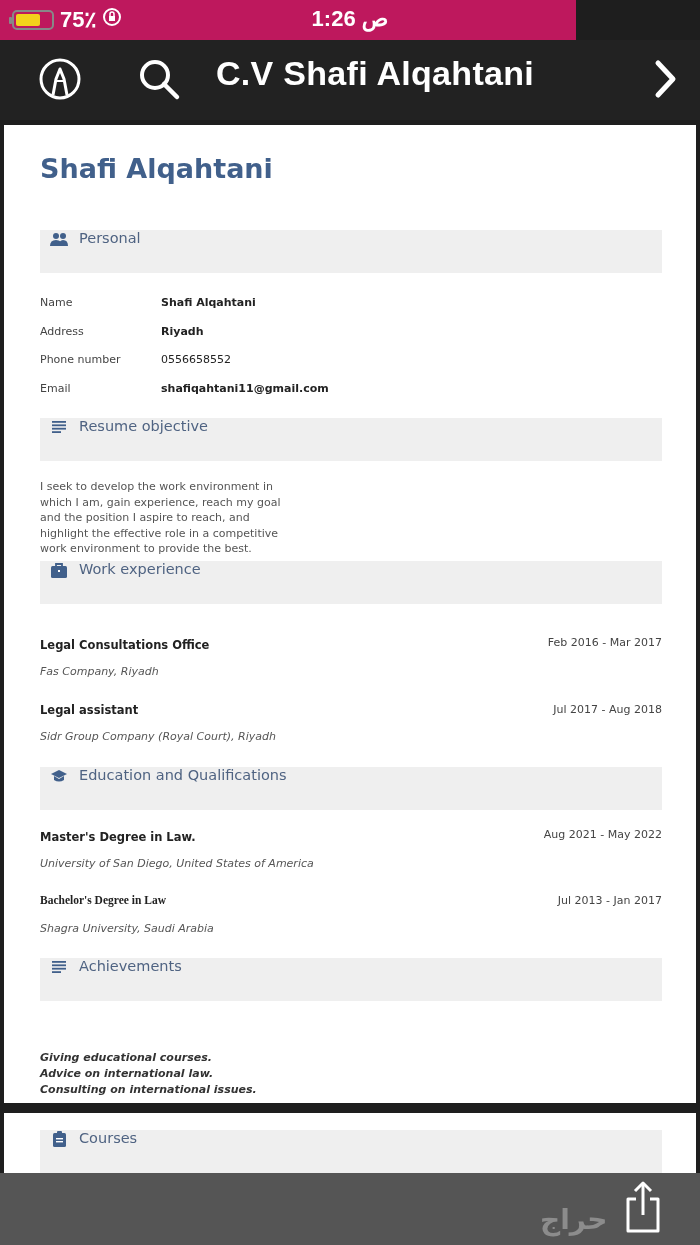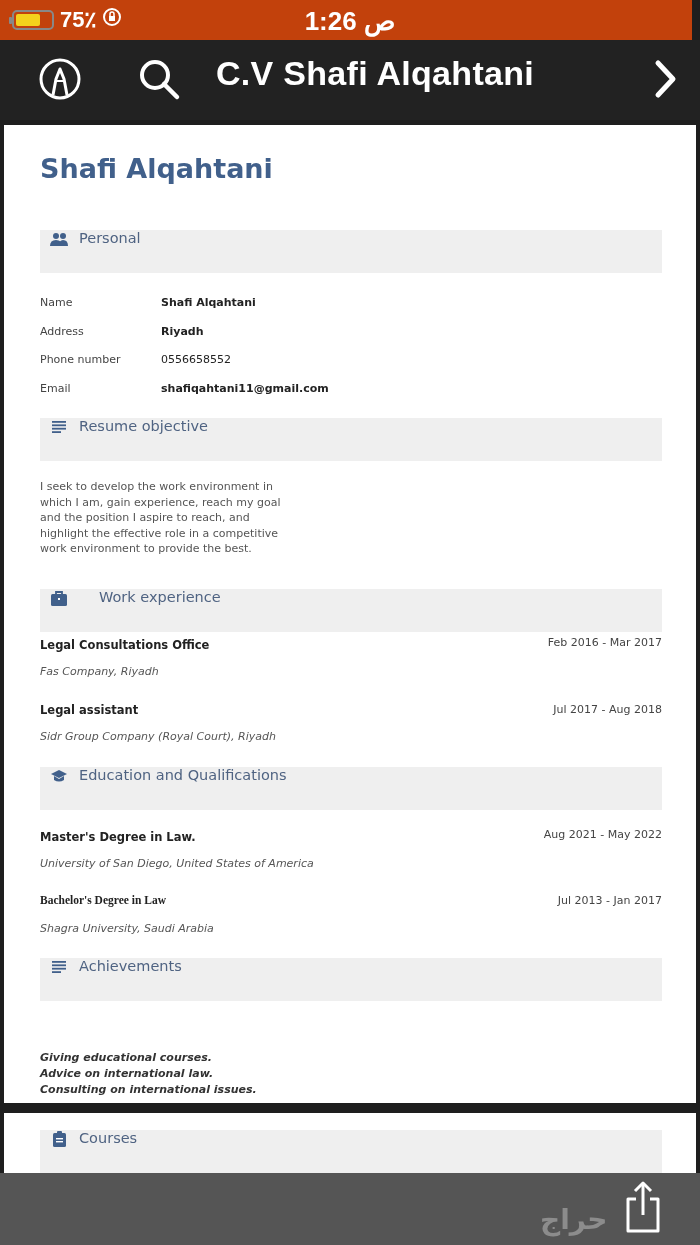--- a/index.html
+++ b/index.html
@@ -1,22 +1,22 @@
 <!DOCTYPE html>
 <html><head>
 <meta charset="utf-8">
 <style>
   * { box-sizing: border-box; margin: 0; padding: 0; }
   html, body { width: 700px; height: 1245px; overflow: hidden; background: #1e1e1e; font-family: "DejaVu Sans", sans-serif; }
-  .status-bar { position: absolute; left: 0; top: 0; width: 692px; height: 40px; background: #c2410c; color: #fff; font-family: "Liberation Sans", sans-serif; font-weight: bold; }
+  .status-bar { position: absolute; left: 0; top: 0; width: 576px; height: 40px; background: #be185d; color: #fff; font-family: "Liberation Sans", sans-serif; font-weight: bold; }
   .status-left { position: absolute; left: 12px; top: 7px; display: flex; align-items: center; gap: 6px; font-size: 22px; }
   .battery { width: 42px; height: 20px; border: 2px solid #888; border-radius: 5px; position: relative; padding: 2px; }
   .battery-fill { width: 72%; height: 100%; background: #f4d21c; border-radius: 2px; }
   .battery-cap { position: absolute; left: -5px; top: 5px; width: 3px; height: 7px; background: #888; border-radius: 1px; }
-  .status-center { position: absolute; left: 0; width: 700px; top: 6px; text-align: center; font-size: 26px; }
+  .status-center { position: absolute; left: 0; width: 700px; top: 6px; text-align: center; font-size: 22px; }
   .status-right { position: absolute; right: 12px; top: 6px; display: flex; align-items: center; gap: 8px; font-size: 22px; font-weight: normal; }
   .signal { display: flex; align-items: flex-end; gap: 2px; height: 18px; }
   .signal span { width: 4px; background: #fff; display: block; }
 
   .nav-bar { position: absolute; left: 0; top: 40px; width: 700px; height: 80px; background: #222; color: #fff; }
   .nav-icon { position: absolute; top: 16px; width: 46px; height: 46px; display: flex; align-items: center; justify-content: center; }
   .nav-title { position: absolute; left: 216px; top: 14px; font-family: "Liberation Sans", sans-serif; font-weight: bold; font-size: 34px; color: #fff; letter-spacing: 0.3px; }
 
   .page { position: absolute; left: 4px; width: 692px; background: #fff; }
   .page1 { top: 125px; height: 978px; }
@@ -116,21 +116,21 @@
           <rect y="0" width="14" height="1.8" fill="#41608b"></rect>
           <rect y="3.4" width="14" height="1.8" fill="#41608b"></rect>
           <rect y="6.8" width="14" height="1.8" fill="#41608b"></rect>
           <rect y="10.2" width="9" height="1.8" fill="#41608b"></rect>
         </svg>
     </span>
     <span class="lbl">Resume objective</span>
   </div>
   <div class="objective">I seek to develop the work environment in which I am, gain experience, reach my goal and the position I aspire to reach, and highlight the effective role in a competitive work environment to provide the best.</div>
 
-  <div class="sec-head" style="top:464px;gap:20px;">
+  <div class="sec-head" style="top:436px;">
     <span class="ico">
       <svg width="16" height="15" viewBox="0 0 16 15">
           <path d="M5 3 V1 H11 V3" fill="none" stroke="#41608b" stroke-width="1.8"></path>
           <rect x="0" y="3" width="16" height="12" rx="1.5" fill="#41608b"></rect>
           <rect x="7" y="7" width="2" height="2" fill="#fff"></rect>
         </svg>
     </span>
     <span class="lbl">Work experience</span>
   </div>
 

